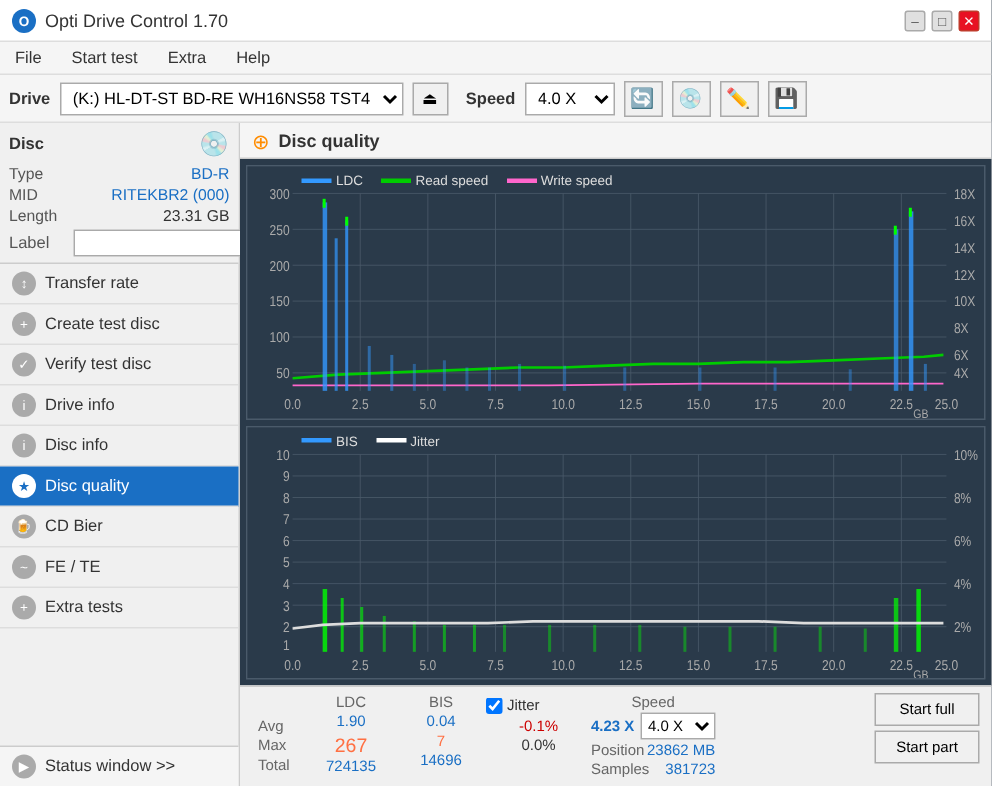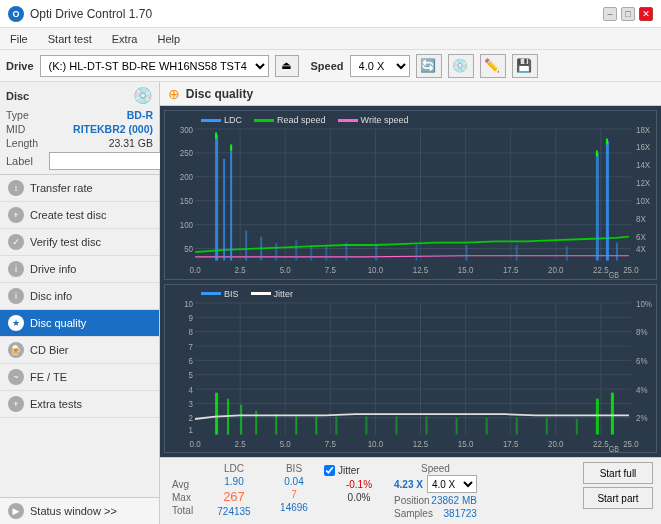--- a/index.html
+++ b/index.html
@@ -33,21 +33,21 @@
     
     .sidebar { width: 160px; min-width: 160px; background: #f0f0f0; border-right: 1px solid #ccc; display: flex; flex-direction: column; }
 
     
     .disc-panel { background: #f0f0f0; padding: 4px 6px; border-bottom: 1px solid #ccc; }
     .disc-header { display: flex; align-items: center; justify-content: space-between; margin-bottom: 4px; }
     .disc-title { font-size: 11px; font-weight: bold; color: #333; }
     .disc-icon { font-size: 16px; color: #555; }
     .disc-row { display: flex; justify-content: space-between; font-size: 10.5px; margin-bottom: 2px; }
     .disc-key { color: #555; }
-    .disc-val { color: #1a6fc4; font-weight: bold; }
+    .disc-val { color: #1a6fc4; font-weight: normal; }
     .disc-val-black { color: #333; }
     .label-row { display: flex; align-items: center; gap: 16px; margin-top: 3px; }
     .label-input { height: 18px; border: 1px solid #aaa; background: #fff; flex: 1; font-size: 10px; padding: 0 2px; }
     .label-btn { height: 18px; width: 20px; background: #f0f0f0; border: 1px solid #aaa; display: flex; align-items: center; justify-content: center; cursor: pointer; font-size: 10px; }
 
     
     .nav-item { display: flex; align-items: center; padding: 5px 8px; cursor: pointer; font-size: 11px; color: #333; border-bottom: 1px solid #ddd; gap: 6px; }
     .nav-item.active { background: #1a6fc4; color: #fff; }
     .nav-icon { width: 16px; height: 16px; border-radius: 50%; display: flex; align-items: center; justify-content: center; font-size: 9px; background: #aaa; color: #fff; flex-shrink: 0; }
     .nav-item.active .nav-icon { background: #fff; color: #1a6fc4; }

